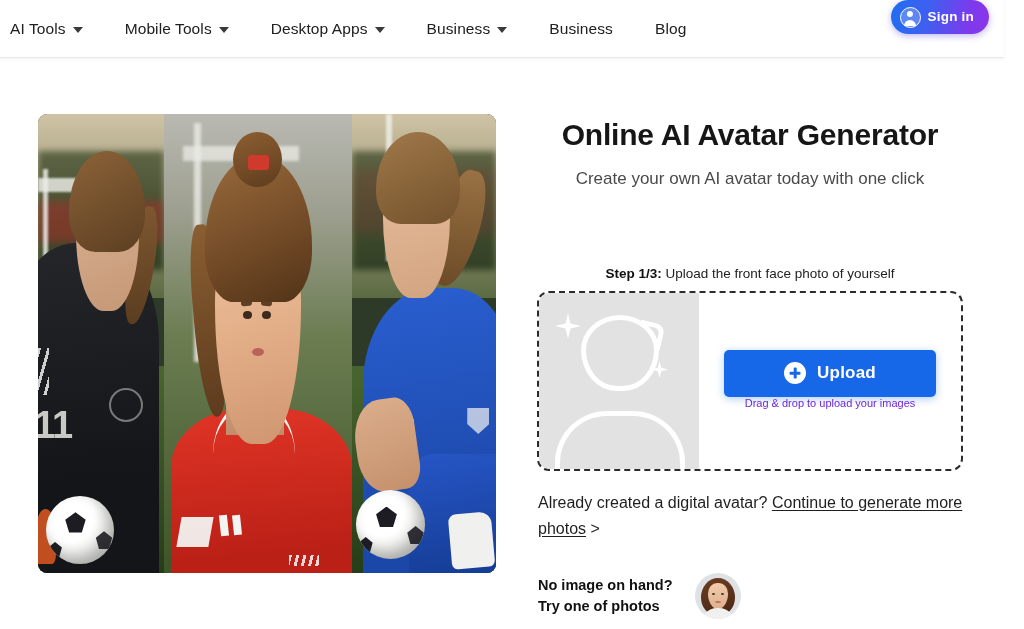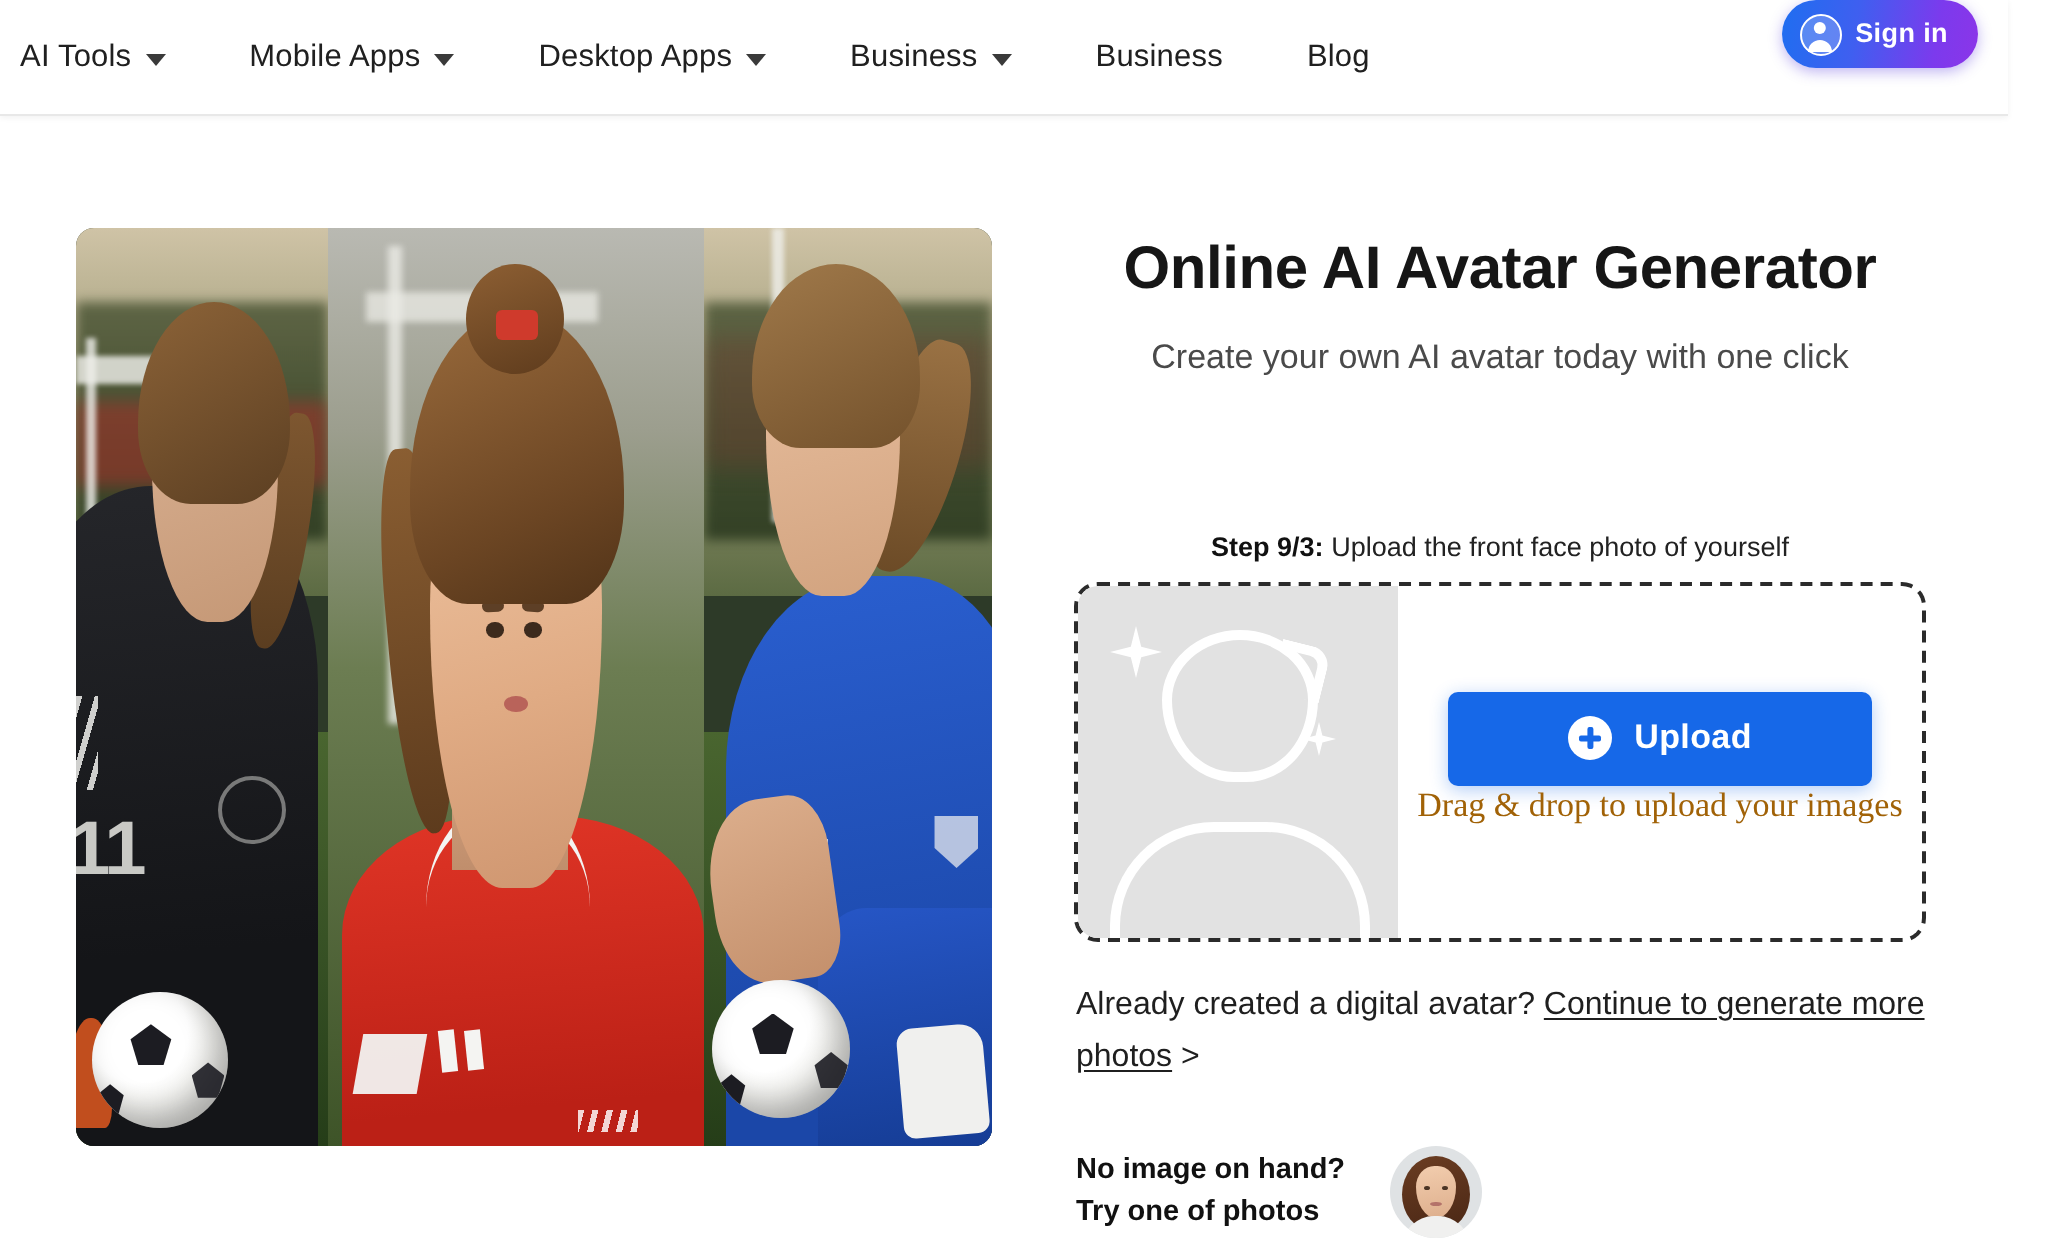--- a/index.html
+++ b/index.html
@@ -533,23 +533,22 @@
   }
   .plus-circle::before { width: 11px; height: 2.6px; }
   .plus-circle::after  { width: 2.6px; height: 11px; }
   .upload-label {
     color: #ffffff;
     font-size: 17px;
     font-weight: bold;
     letter-spacing: 0.2px;
   }
   .drag-hint {
-    font-size: 17px;
-    color: #a16207;
-    font-family: Liberation Serif, serif;
+    font-size: 11px;
+    color: #6d28d9;
   }
 
   .already-line {
     position: absolute;
     left: 28px; top: 432px;
     width: 432px;
     font-size: 16px;
     color: #1f1f1f;
     line-height: 1.62;
   }
@@ -620,21 +619,21 @@
 
 <header class="site-header">
   <nav class="nav">
 
     <div class="nav-item">
       <span class="nav-label">AI Tools</span>
       <span class="caret"></span>
     </div>
 
     <div class="nav-item">
-      <span class="nav-label">Mobile Apps</span>
+      <span class="nav-label">Mobile Tools</span>
       <span class="caret"></span>
     </div>
 
     <div class="nav-item">
       <span class="nav-label">Desktop Apps</span>
       <span class="caret"></span>
     </div>
 
     <div class="nav-item">
       <span class="nav-label">Business</span>
@@ -729,21 +728,21 @@
     </div>
 
   </div>
 
   <section class="right-col">
 
     <h1 class="hero-title">Online AI Avatar Generator</h1>
     <p class="hero-sub">Create your own AI avatar today with one click</p>
 
     <div class="step-line">
-      <span class="step-strong">Step 9/3:</span><span> Upload the front face photo of yourself</span>
+      <span class="step-strong">Step 1/3:</span><span> Upload the front face photo of yourself</span>
     </div>
 
     <div class="dropzone">
       <div class="dz-thumb">
         <span class="dz-sparkle sparkle-1"></span>
         <span class="dz-sparkle sparkle-2"></span>
         <span class="dz-person"></span>
         <span class="dz-shoulders"></span>
       </div>
       <div class="dz-right">

